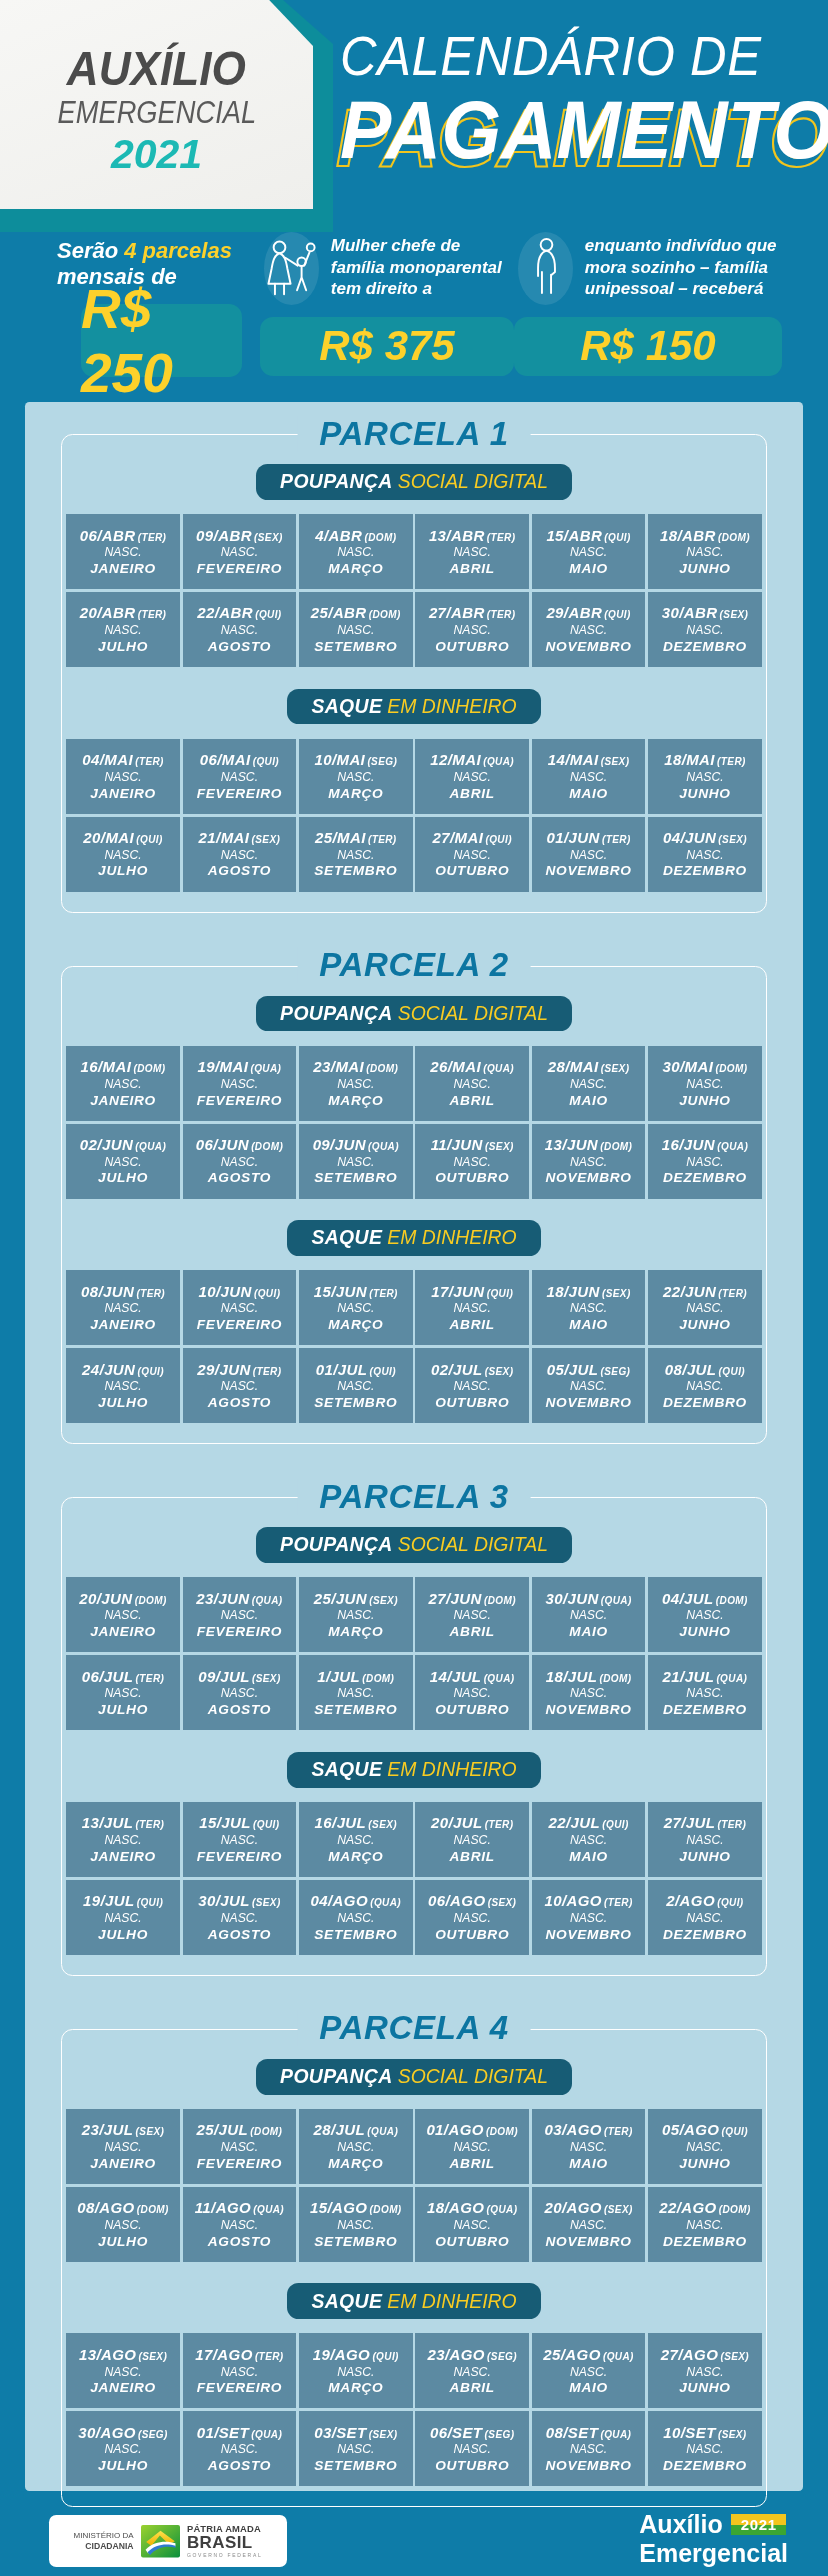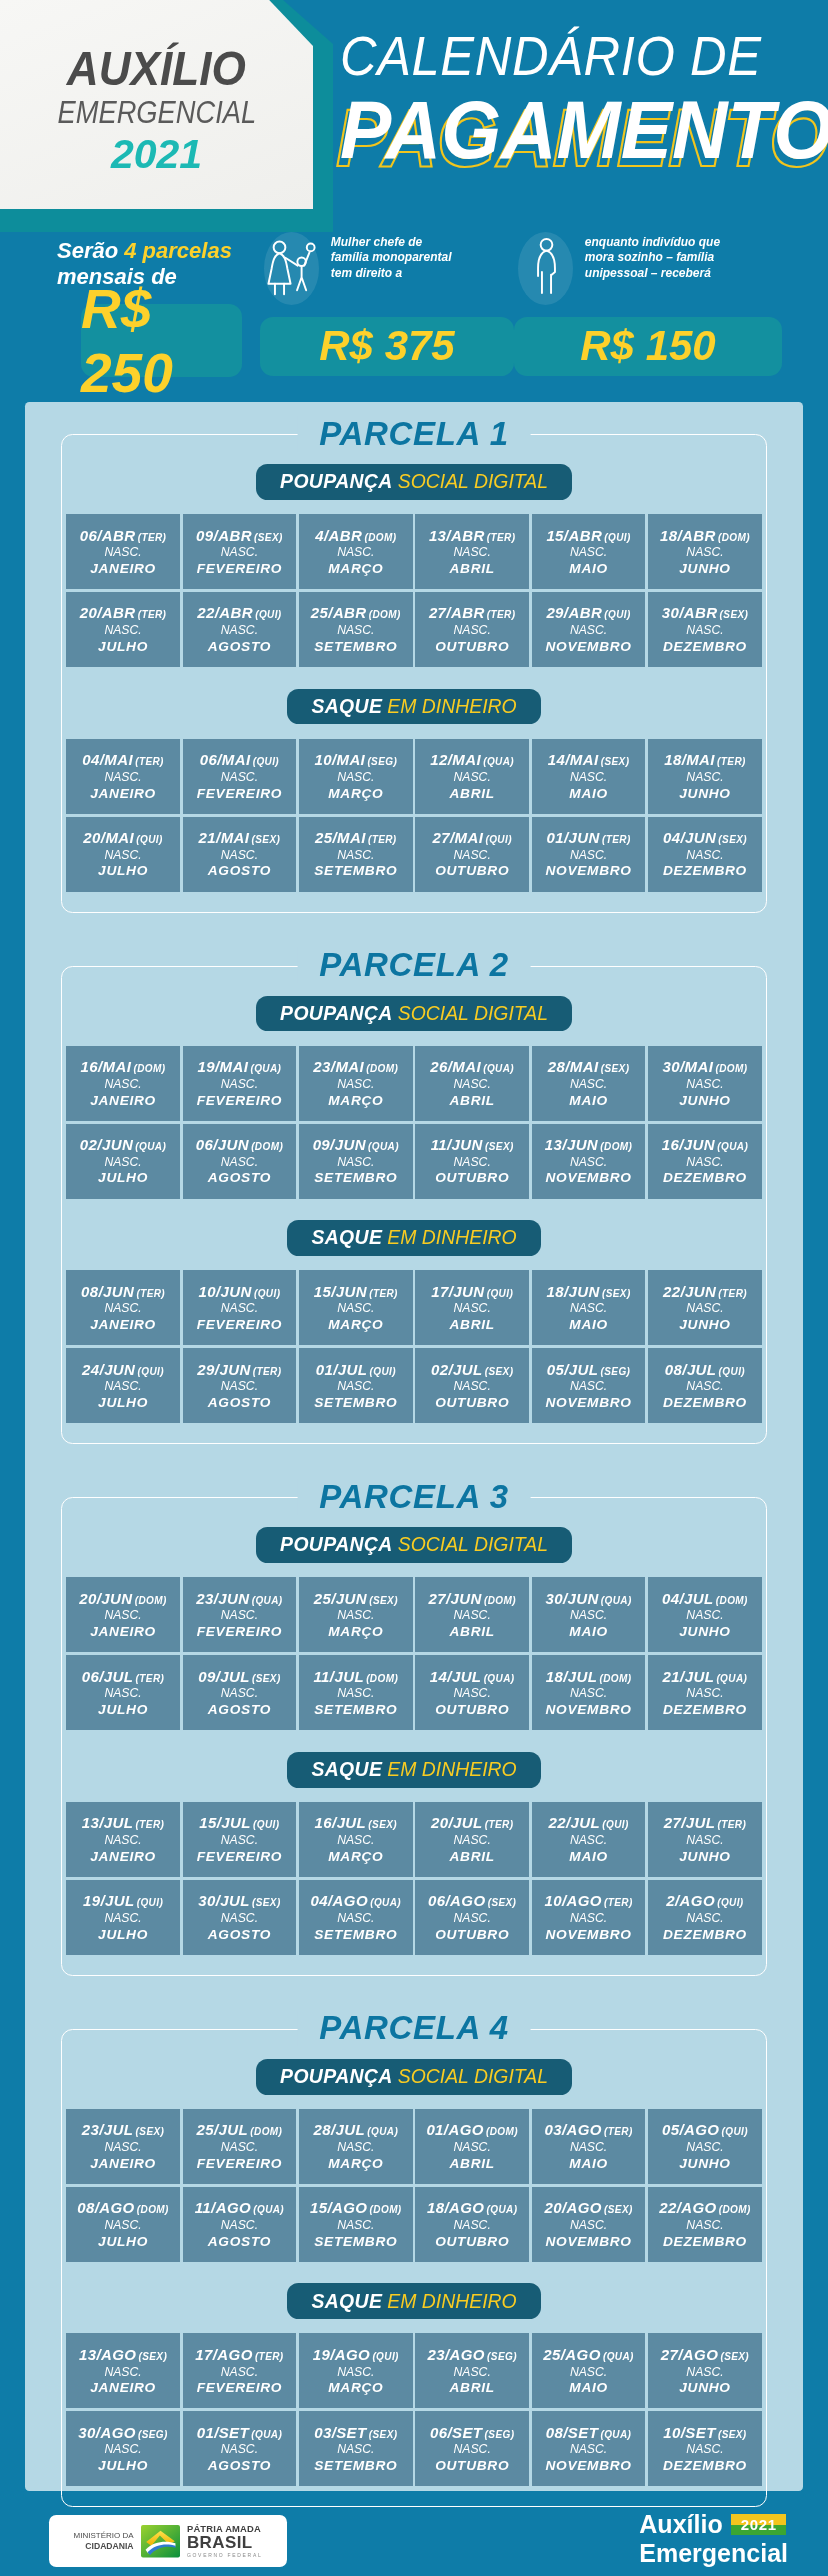--- a/index.html
+++ b/index.html
@@ -47,21 +47,21 @@
   .b-intro{margin:24.5px 0 0;font-size:22px;font-weight:700;line-height:1.22;}
   .b-intro .hl{color:var(--amount-yellow);}
   .amount-box{background:var(--teal-box);border-radius:13px;display:flex;align-items:center;justify-content:center;color:var(--amount-yellow);font-style:italic;font-weight:700;}
   .b1 .amount-box{width:161px;height:73px;font-size:55px;margin-top:13px;margin-left:24px;}
   .b2{width:254px;}
   .b3{width:268px;}
   .b-top{display:flex;gap:5.8px;margin-top:16px;height:85px;}
   .icon-wrap{width:65px;height:81px;position:relative;flex:0 0 auto;}
   .icon-wrap::before{content:"";position:absolute;left:4.3px;top:2.9px;width:55px;height:73px;background:rgba(255,255,255,.10);border-radius:50%;}
   .icon-wrap svg{position:relative;width:100%;height:100%;}
-  .b-text{font-size:12px;font-weight:700;line-height:1.28;margin-top:5.8px;}
+  .b-text{font-size:17px;font-weight:700;line-height:1.28;margin-top:5.8px;}
   .b-text span{display:block;}
   .b2 .amount-box,.b3 .amount-box{width:100%;height:59px;font-size:42px;margin-top:2.9px;}
   
   .panel{
     position:absolute;left:25px;top:402px;width:778px;height:2089px;
     background:var(--panel);border-radius:4.3px;box-sizing:border-box;
     padding:32px 36px 0;
   }
   .parcela{position:relative;border:1.4px solid #fff;border-radius:11.5px;padding:29px 4.3px 20px;margin-bottom:53px;}
   .parcela:last-child{margin-bottom:0;}
@@ -472,21 +472,21 @@
           <div class="c-l1"><span class="c-date">06/JUL</span><span class="c-dow">(TER)</span></div>
           <div class="c-nasc">NASC.</div>
           <div class="c-month">JULHO</div>
         </div>
         <div class="cell">
           <div class="c-l1"><span class="c-date">09/JUL</span><span class="c-dow">(SEX)</span></div>
           <div class="c-nasc">NASC.</div>
           <div class="c-month">AGOSTO</div>
         </div>
         <div class="cell">
-          <div class="c-l1"><span class="c-date">11/JUL</span><span class="c-dow">(DOM)</span></div>
+          <div class="c-l1"><span class="c-date">1/JUL</span><span class="c-dow">(DOM)</span></div>
           <div class="c-nasc">NASC.</div>
           <div class="c-month">SETEMBRO</div>
         </div>
         <div class="cell">
           <div class="c-l1"><span class="c-date">14/JUL</span><span class="c-dow">(QUA)</span></div>
           <div class="c-nasc">NASC.</div>
           <div class="c-month">OUTUBRO</div>
         </div>
         <div class="cell">
           <div class="c-l1"><span class="c-date">18/JUL</span><span class="c-dow">(DOM)</span></div>

